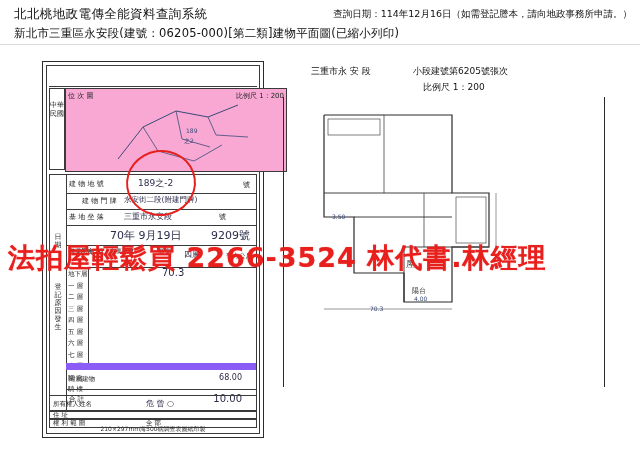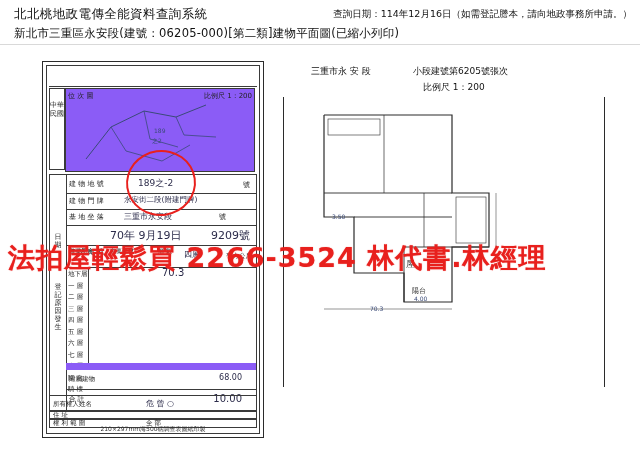--- a/index.html
+++ b/index.html
@@ -44,21 +44,21 @@
   .sheet-inner{position:absolute;left:3px;top:3px;right:3px;bottom:3px;border:1px solid #3a3a3a;}
   .sheet-title{
     position:absolute;left:0;right:0;top:7px;text-align:center;
     font-size:10.5px;font-weight:bold;color:#111;white-space:nowrap;
   }
   .sheet-titlebar{position:absolute;left:6px;right:6px;top:24px;height:1px;background:#3a3a3a;}
 
   
   .drawbox{
     position:absolute;left:22px;top:26px;width:188px;height:82px;
-    border:1px solid #3a3a3a;background:#8b5cf6;
+    border:1px solid #3a3a3a;background:#f9a8d4;padding-left:32px;
   }
   .drawbox .lbl-l{position:absolute;left:2px;top:2px;font-size:7px;color:#222;}
   .drawbox .lbl-r{position:absolute;right:2px;top:2px;font-size:7px;color:#222;}
   .sideband{
     position:absolute;left:6px;top:26px;width:16px;height:82px;
     border:1px solid #3a3a3a;
     font-size:7px;line-height:9px;text-align:left;color:#222;padding-top:12px;
     box-sizing:border-box;
     font-family:Liberation Serif, serif;
   }
@@ -135,21 +135,21 @@
           <div style="position:absolute;top:108px;left:2px;font-size:7px;line-height:8px;width:12px;text-align:center;color:#222;">登記原因發生</div>
         </div>
 
         <div style="position:absolute;left:16px;right:0;top:0;height:18px;border-bottom:1px solid #3a3a3a;">
           <span style="position:absolute;left:3px;top:4px;font-size:7px;color:#222;">建 物 地 號</span>
           <span class="hand" style="position:absolute;left:72px;top:2px;font-size:9px;">189之-2</span>
           <span style="position:absolute;right:6px;top:5px;font-size:7px;color:#222;">號</span>
         </div>
 
         <div style="position:absolute;left:16px;right:0;top:18px;height:16px;border-bottom:1px solid #3a3a3a;">
-          <span style="position:absolute;left:3px;top:3px;font-size:7px;color:#222;">建 物 門 牌</span>
+          <span style="position:absolute;left:16px;top:3px;font-size:7px;color:#222;">建 物 門 牌</span>
           <span class="hand" style="position:absolute;left:58px;top:2px;font-size:7.5px;">永安街二段(附建門牌)</span>
         </div>
 
         <div style="position:absolute;left:16px;right:0;top:34px;height:16px;border-bottom:1px solid #3a3a3a;">
           <span style="position:absolute;left:3px;top:3px;font-size:7px;color:#222;">基 地 坐 落</span>
           <span class="hand" style="position:absolute;left:58px;top:2px;font-size:8px;">三重市永安段</span>
           <span style="position:absolute;right:30px;top:3px;font-size:7px;color:#222;">號</span>
         </div>
 
         <div style="position:absolute;left:16px;right:0;top:50px;height:20px;border-bottom:1px solid #3a3a3a;">

